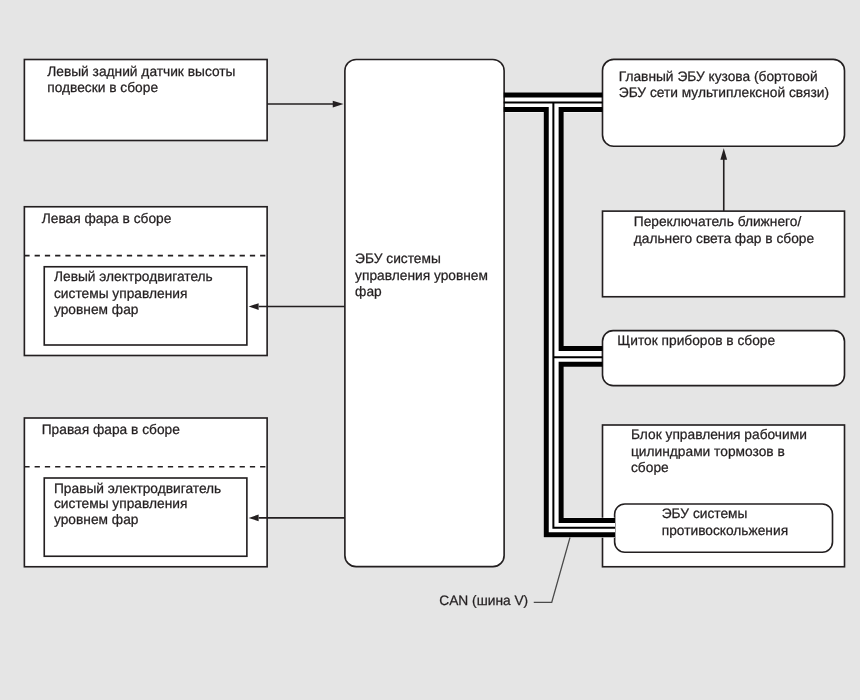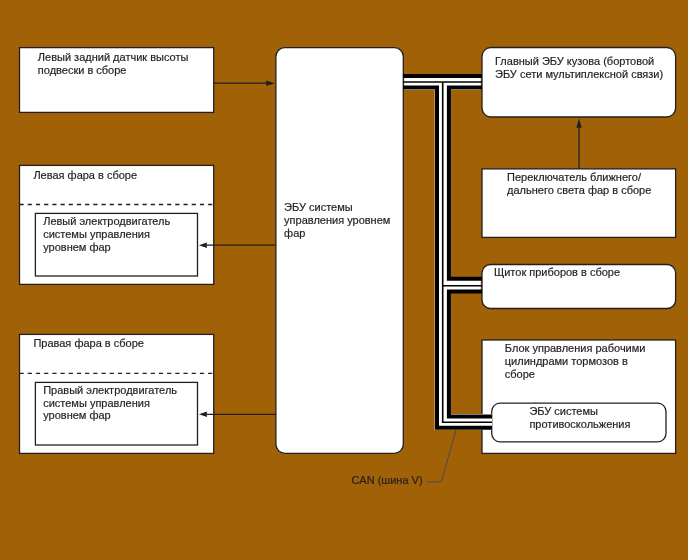--- a/index.html
+++ b/index.html
@@ -1,19 +1,19 @@
 <!DOCTYPE html>
 <html><head>
 <meta charset="utf-8">
 <title>Diagram</title>
 <style>
   html,body{margin:0;padding:0;background:#ffffff;}
   body{width:688px;height:560px;overflow:hidden;
        font-family:"Liberation Sans",sans-serif;}
-  #stage{position:relative;width:688px;height:560px;background:#a16207;}
+  #stage{position:relative;width:688px;height:560px;background:#e5e5e5;}
   svg#diagram{position:absolute;left:0;top:0;display:block;
               will-change:transform;}
   .bx{fill:#ffffff;stroke:#231f20;stroke-width:1.3;}
   .bx-dash{fill:none;stroke:#231f20;stroke-width:1.3;
            stroke-dasharray:4.2 4;}
   .ln{fill:none;stroke:#231f20;stroke-width:1.3;}
   .ah{fill:#231f20;stroke:none;}
   .bus-out{fill:none;stroke:#000000;stroke-width:4;
            stroke-linecap:butt;stroke-linejoin:miter;}
   .bus-mid{fill:none;stroke:#000000;stroke-width:1.6;

